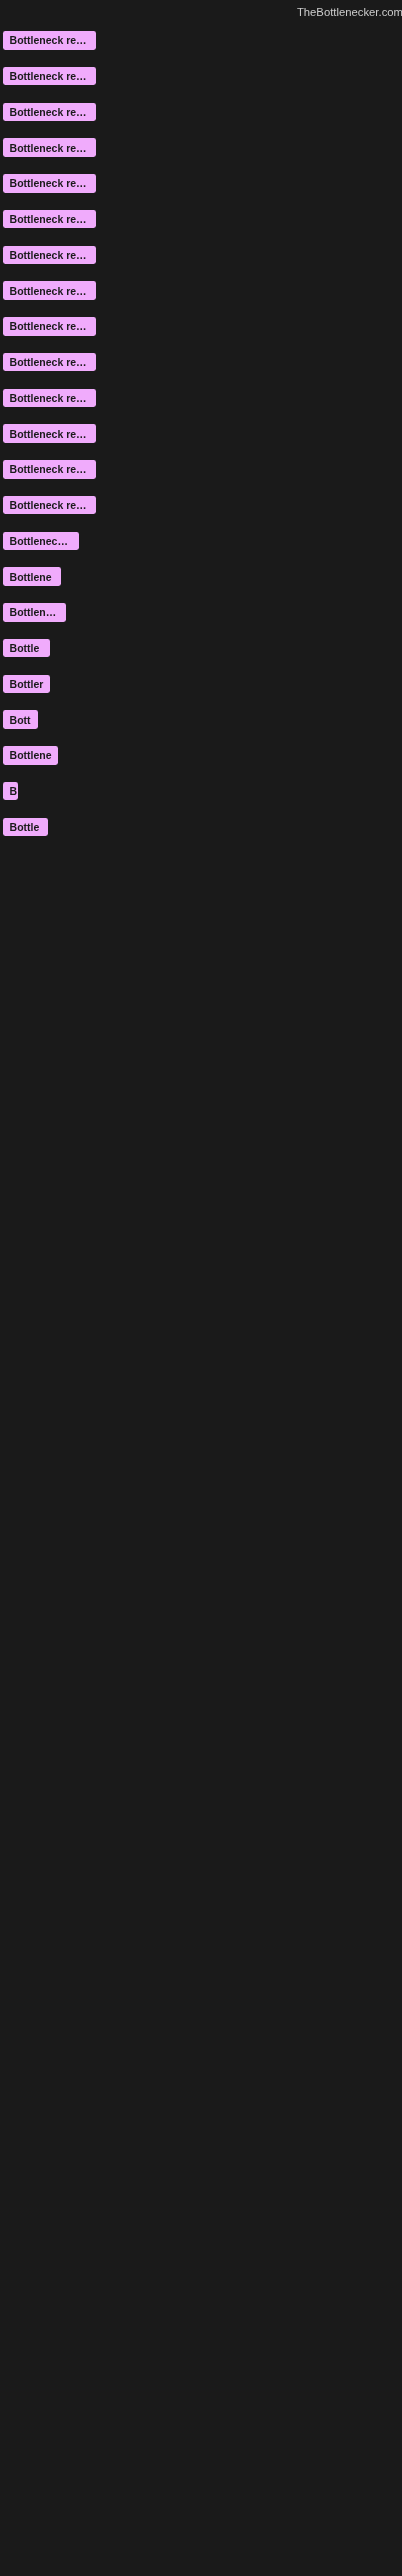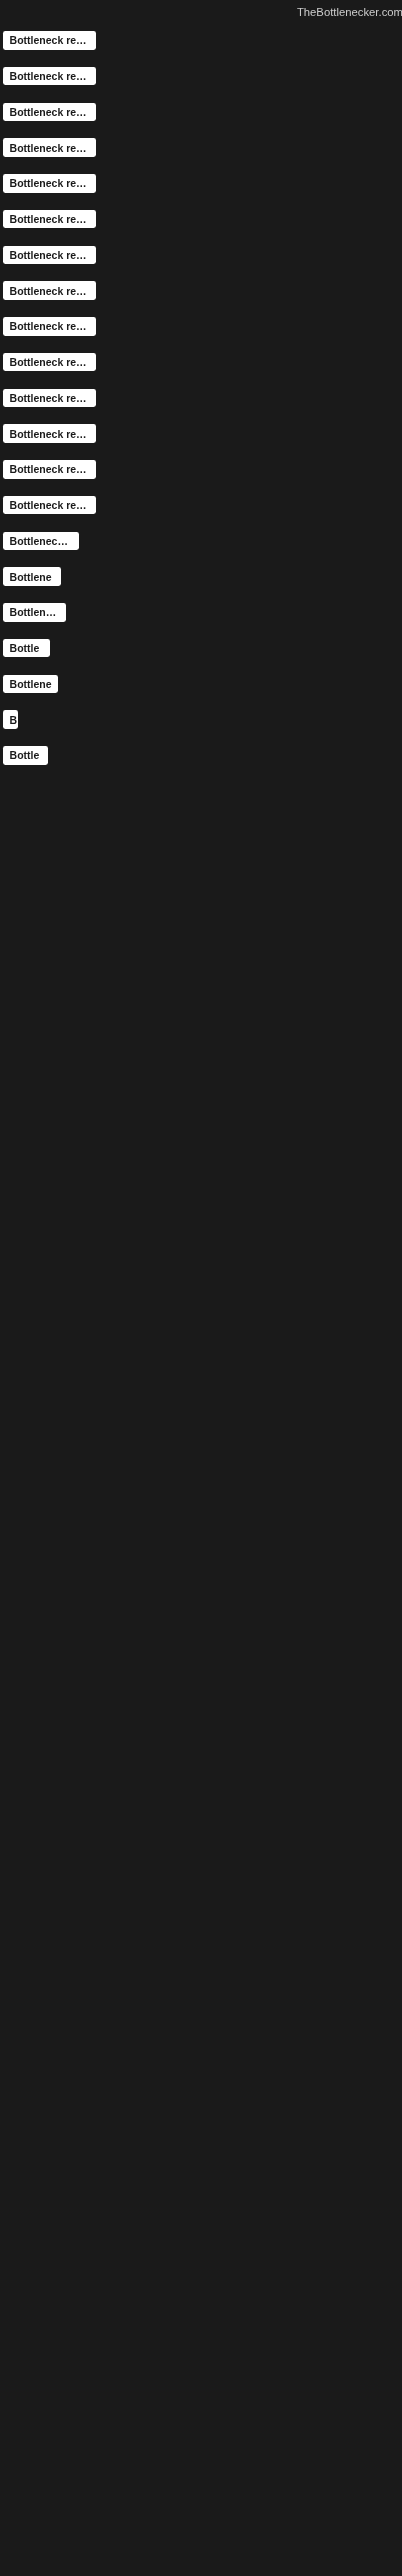--- a/index.html
+++ b/index.html
@@ -19,21 +19,21 @@
     .site-header {
       text-align: right;
       padding: 6.4px 0;
       color: #cccccc;
       font-size: 11.3px;
       font-weight: normal;
     }
 
     .bottleneck-badge {
       display: inline-block;
-      background-color: #ffffff;
+      background-color: #f0abfc;
       color: #1a1a1a;
       font-size: 10.5px;
       font-weight: bold;
       padding: 3.2px 6.4px;
       border-radius: 2.4px;
       white-space: nowrap;
       overflow: hidden;
       text-overflow: ellipsis;
     }
 
@@ -61,17 +61,19 @@
     <div class="result-row"><span class="bottleneck-badge" style="max-width: 93px; width: 93px;">Bottleneck result</span></div>
     <div class="result-row"><span class="bottleneck-badge" style="max-width: 93px; width: 93px;">Bottleneck result</span></div>
     <div class="result-row"><span class="bottleneck-badge" style="max-width: 93px; width: 93px;">Bottleneck result</span></div>
     <div class="result-row"><span class="bottleneck-badge" style="max-width: 93px; width: 93px;">Bottleneck result</span></div>
     <div class="result-row"><span class="bottleneck-badge" style="max-width: 93px; width: 93px;">Bottleneck result</span></div>
     <div class="result-row"><span class="bottleneck-badge" style="max-width: 93px; width: 93px;">Bottleneck result</span></div>
     <div class="result-row"><span class="bottleneck-badge" style="max-width: 76px; width: 76px;">Bottleneck re</span></div>
     <div class="result-row"><span class="bottleneck-badge" style="max-width: 58px; width: 58px;">Bottlene</span></div>
     <div class="result-row"><span class="bottleneck-badge" style="max-width: 63px; width: 76px; text-align: center;">Bottleneck</span></div>
     <div class="result-row"><span class="bottleneck-badge" style="max-width: 47px; width: 47px;">Bottle</span></div>
+    <div class="result-row"><span class="bottleneck-badge" style="max-width: 47px; width: 47px;">Bottler</span></div>
+    <div class="result-row"><span class="bottleneck-badge" style="max-width: 35px; width: 35px;">Bott</span></div>
     <div class="result-row"><span class="bottleneck-badge" style="max-width: 55px; width: 55px;">Bottlene</span></div>
     <div class="result-row"><span class="bottleneck-badge" style="max-width: 14.5px; width: 14.5px;">B</span></div>
     <div class="result-row"><span class="bottleneck-badge" style="max-width: 45px; width: 45px;">Bottle</span></div>
   </div>
 
 
 </body></html>

